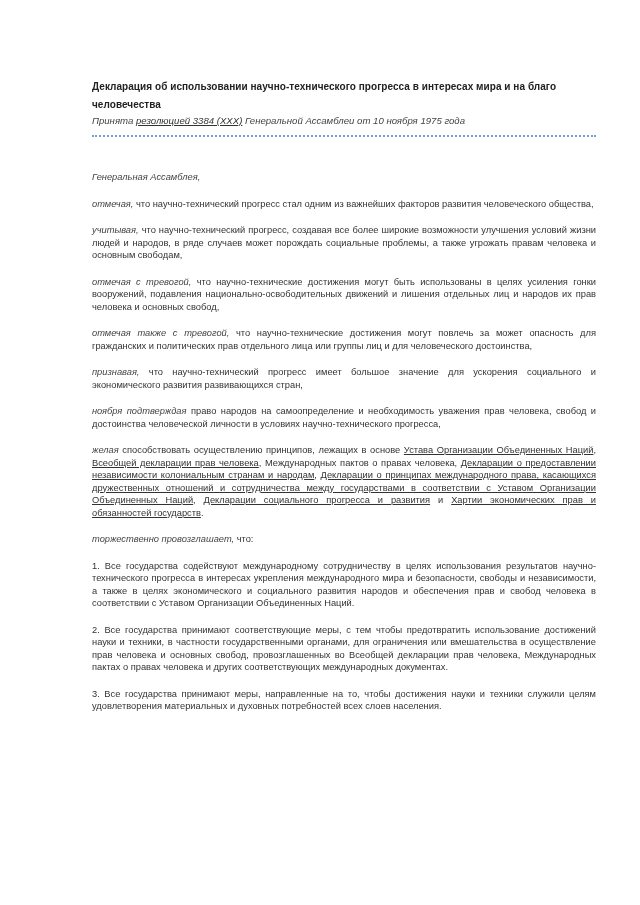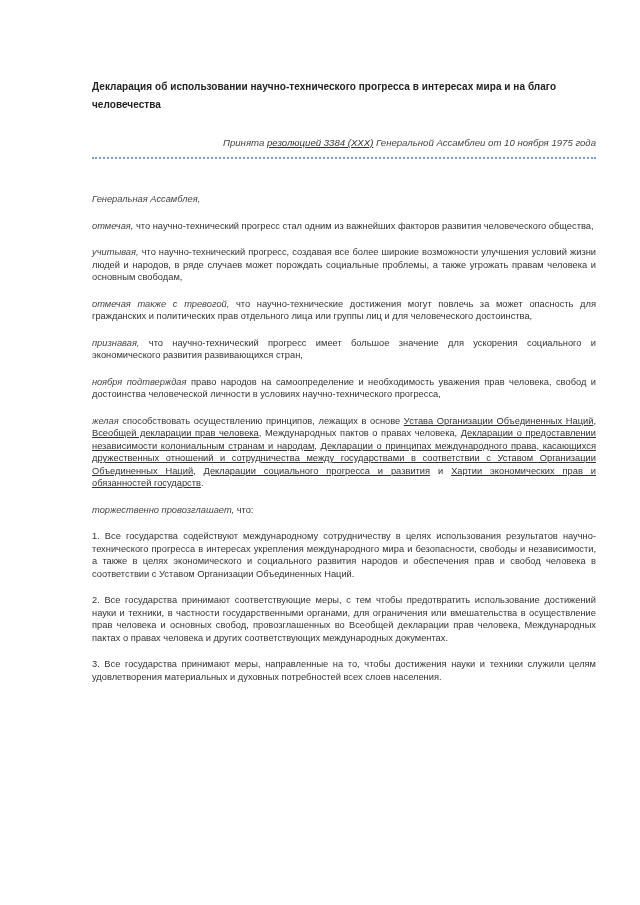--- a/index.html
+++ b/index.html
@@ -7,21 +7,21 @@
     .page {
       position: absolute; left: 92px; top: 78px; width: 504px;
       font-family: "Liberation Sans", sans-serif; color: #333333;
     }
     .title {
       font-size: 10px; font-weight: bold; line-height: 18px; color: #222222;
       margin: 0; letter-spacing: 0.05px;
     }
     .subtitle {
       font-size: 9.6px; font-style: italic; color: #444444;
-      margin-top: 22px; line-height: 14px; text-align: right;
+      margin-top: 0; line-height: 14px;
     }
     .subtitle a, .para a { color: #333333; text-decoration: underline; }
     .sep {
       margin-top: 7px; height: 0; border-top: 2px dotted #7b9bd6;
     }
     .body-text { margin-top: 34px; }
     .para {
       font-size: 9.3px; line-height: 12.5px; text-align: justify;
       margin: 0 0 14px 0; color: #333333;
     }
@@ -35,20 +35,21 @@
 
   <div class="subtitle"><span>Принята </span><a>резолюцией 3384 (XXX)</a><span> Генеральной Ассамблеи от 10 ноября 1975 года</span></div>
 
   <div class="sep"></div>
 
   <div class="body-text">
     <p class="para"><i>Генеральная Ассамблея,</i></p>
 
     <p class="para"><i>отмечая,</i><span> что научно-технический прогресс стал одним из важнейших факторов развития человеческого общества,</span></p>
     <p class="para"><i>учитывая,</i><span> что научно-технический прогресс, создавая все более широкие возможности улучшения условий жизни людей и народов, в ряде случаев может порождать социальные проблемы, а также угрожать правам человека и основным свободам,</span></p>
+    <p class="para"><i>отмечая с тревогой,</i><span> что научно-технические достижения могут быть использованы в целях усиления гонки вооружений, подавления национально-освободительных движений и лишения отдельных лиц и народов их прав человека и основных свобод,</span></p>
     <p class="para"><i>отмечая также с тревогой,</i><span> что научно-технические достижения могут повлечь за может опасность для гражданских и политических прав отдельного лица или группы лиц и для человеческого достоинства,</span></p>
     <p class="para"><i>признавая,</i><span> что научно-технический прогресс имеет большое значение для ускорения социального и экономического развития развивающихся стран,</span></p>
     <p class="para"><i>ноября подтверждая</i><span> право народов на самоопределение и необходимость уважения прав человека, свобод и достоинства человеческой личности в условиях научно-технического прогресса,</span></p>
 
     <p class="para"><i>желая</i><span> способствовать осуществлению принципов, лежащих в основе </span><a>Устава Организации Объединенных Наций</a><span>, </span><a>Всеобщей декларации прав человека</a><span>, Международных пактов о правах человека, </span><a>Декларации о предоставлении независимости колониальным странам и народам</a><span>, </span><a>Декларации о принципах международного права, касающихся дружественных отношений и сотрудничества между государствами в соответствии с Уставом Организации Объединенных Наций</a><span>, </span><a>Декларации социального прогресса и развития</a><span> и </span><a>Хартии экономических прав и обязанностей государств</a><span>.</span></p>
 
     <p class="para"><i>торжественно провозглашает,</i><span> что:</span></p>
 
     <p class="para">1. Все государства содействуют международному сотрудничеству в целях использования результатов научно-технического прогресса в интересах укрепления международного мира и безопасности, свободы и независимости, а также в целях экономического и социального развития народов и обеспечения прав и свобод человека в соответствии с Уставом Организации Объединенных Наций.</p>
     <p class="para">2. Все государства принимают соответствующие меры, с тем чтобы предотвратить использование достижений науки и техники, в частности государственными органами, для ограничения или вмешательства в осуществление прав человека и основных свобод, провозглашенных во Всеобщей декларации прав человека, Международных пактах о правах человека и других соответствующих международных документах.</p>

